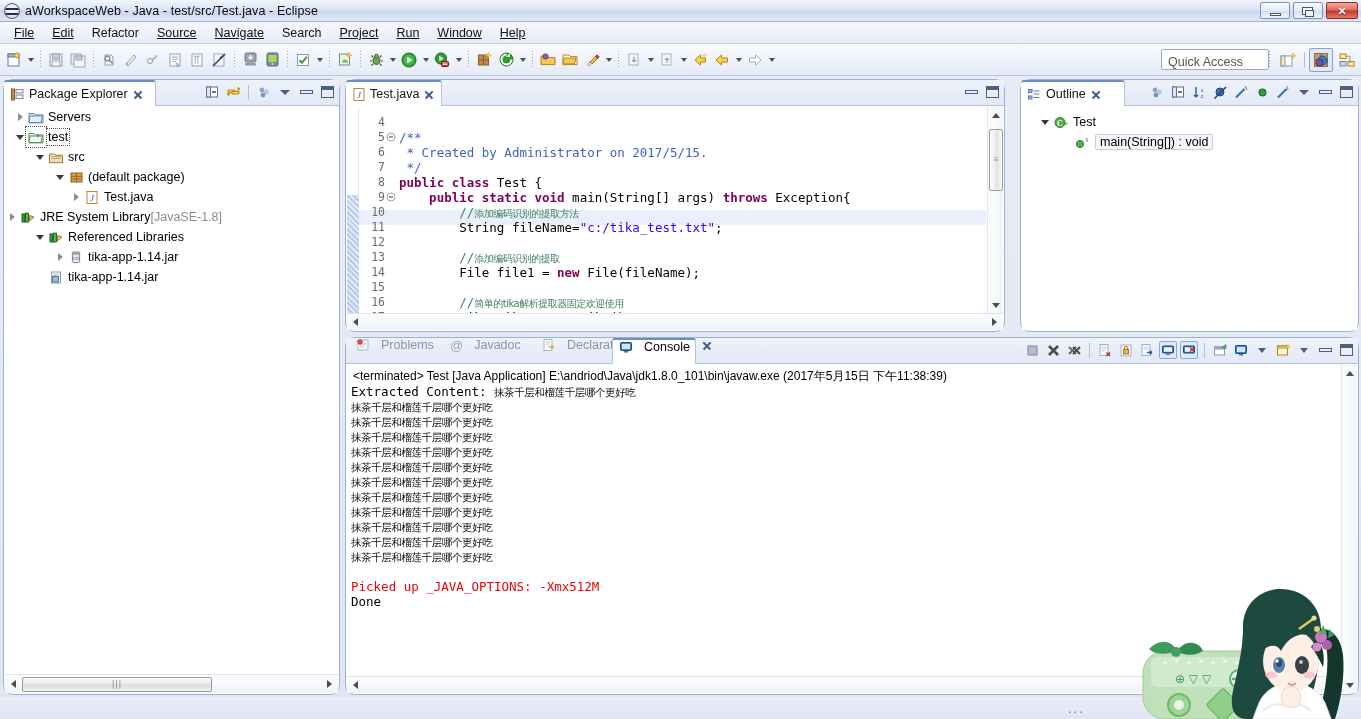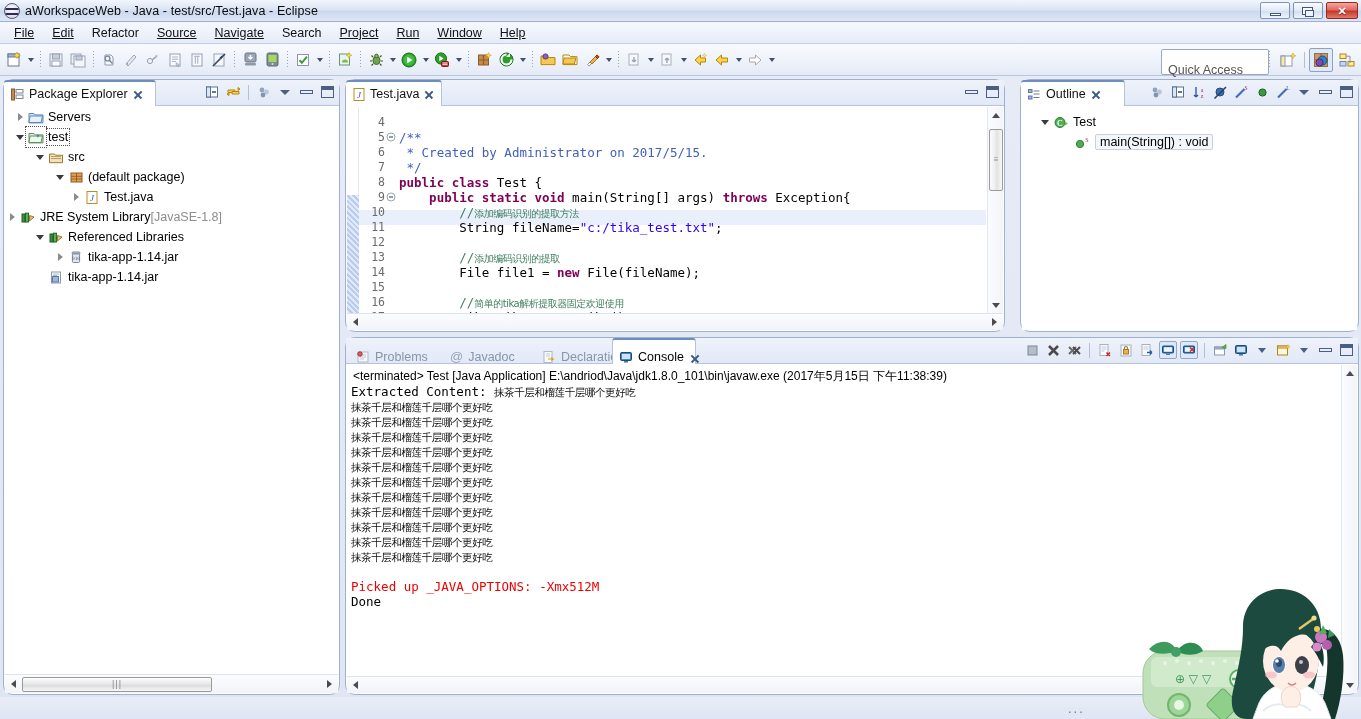--- a/index.html
+++ b/index.html
@@ -80,21 +80,21 @@
     position:relative; cursor:default; border:1px solid transparent; border-radius:2px;
   }
   .arrow-btn { width:11px; height:24px; display:flex;align-items:center;justify-content:center;cursor:default;}
   .arrow-btn .car { width:0;height:0;border-left:3.5px solid transparent;border-right:3.5px solid transparent;border-top:4px solid #43506b;}
   .tsep { width:1px; height:18px; margin:0 4px;
     background-image: linear-gradient(#9aa6bb 1px, transparent 1px);
     background-size: 1px 3px; background-repeat: repeat-y;}
   #quickaccess {
     position:absolute; right:92px; top:5px; width:108px; height:21px;
     border:1px solid #9aa9c2; background:#fff; border-radius:2px;
-    font-size:12.5px; color:#555; padding:12px 6px; line-height:16px;
+    font-size:12.5px; color:#555; padding:4px 6px; line-height:16px;
   }
   #tb-right { position:absolute; right:2px; top:4px; display:flex; align-items:center; gap:2px;}
   .persp-btn { width:24px;height:24px;display:flex;align-items:center;justify-content:center;border-radius:2px;}
   .persp-btn.active { border:1px solid #8aa2c6; background:#dfe9f8; }
 
   
   svg { display:block; }
 
   
   .panel { position:absolute; background:#fff;border-radius:10px; }
@@ -198,21 +198,21 @@
   #outline-panel { left:1020px; top:79px; width:339px; height:253px;
     border:1px solid #9fb2cd; background:#fff; }
   #outline-tree { position:absolute; left:1px; top:27px; right:1px; bottom:1px; background:#fff;}
 
   
   #console-panel { left:345px; top:337px; width:1014px; height:358px;
     border:1px solid #9fb2cd; background:#fff; }
   #console-tabbar { height:26px; position:relative;
     background:linear-gradient(180deg,#eef2fa 0%, #e2e9f6 100%);
     border-bottom:1px solid #b6c4da; }
-  .ctab { position:absolute; top:0; height:26px; display:flex; align-items:flex-end; gap:5px; padding:0 6px; font-size:12.5px; }
+  .ctab { position:absolute; top:0; height:26px; display:flex; align-items:flex-start; gap:11px; padding:0 6px; font-size:12.5px; }
   .ctab.inactive { color:#8795a8; }
   .ctab.active { background:#fff; border-top:2px solid #6c8fbf; border-left:1px solid #b6c4da; border-right:1px solid #b6c4da; color:#000;
     border-top-left-radius:3px; border-top-right-radius:3px; }
   #console-body { position:absolute; left:1px; top:27px; right:17px; bottom:18px; background:#fff; padding:3px 0 0 4px; overflow:hidden;}
   .c-head { font-family:"Liberation Sans", sans-serif; font-size:12px; color:#000; line-height:16px; padding-left:2px; }
   .c-mono { font-family:"DejaVu Sans Mono", monospace; font-size:12.5px; color:#000; line-height:15px; }
   .c-cjk { font-family:"DejaVu Sans", sans-serif; font-size:10.5px; color:#111; letter-spacing:-0.4px; filter:blur(0.2px); }
   .c-err { color:#ee0000; }
 
   

